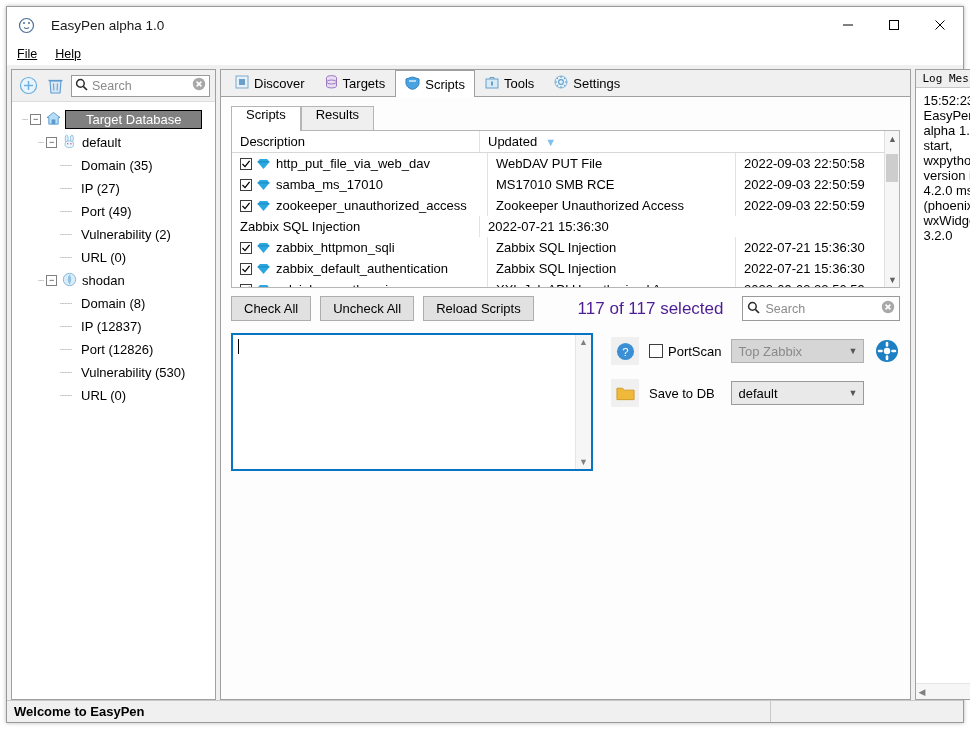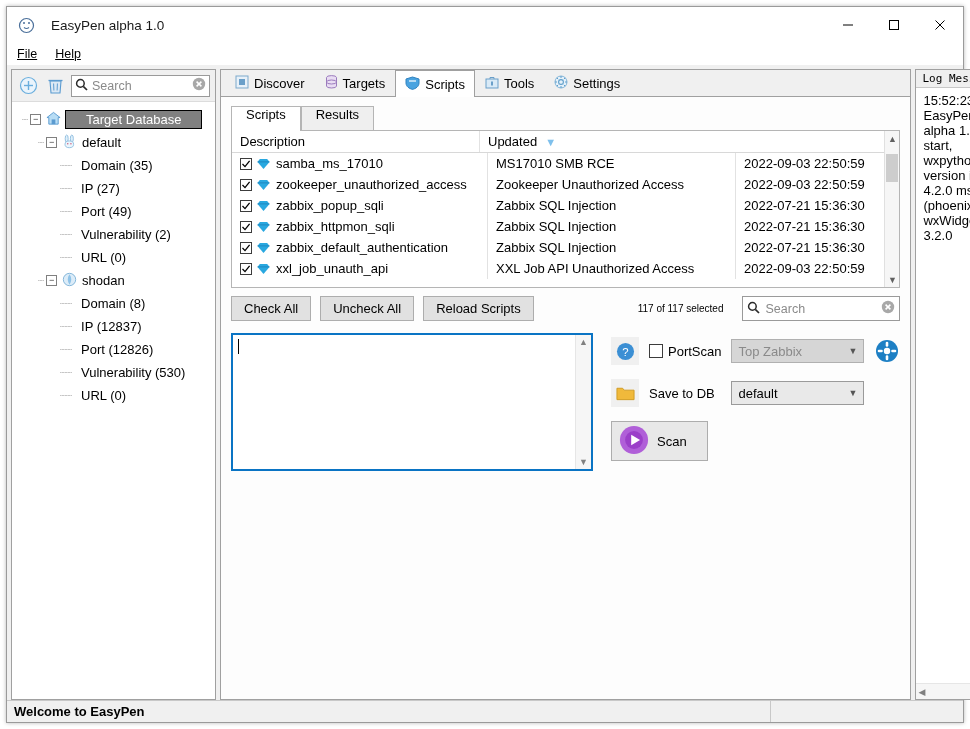--- a/index.html
+++ b/index.html
@@ -151,21 +151,21 @@
   .sb-track { flex: 1 1 auto; width: 100%; position: relative; }
   .sb-thumb { position: absolute; left: 1px; right: 1px; background: #cdcdcd; }
   
   .btnrow { display: flex; align-items: center; gap: 9px; margin-top: 8px; }
   .btn {
     height: 25px; padding: 0 12px;
     background: #e1e1e1; border: 1px solid #adadad;
     font-size: 13px; color: #000;
     display: flex; align-items: center; justify-content: center;
   }
-  .selcount { margin-left: auto; font-size: 10px; color: #000000; }
+  .selcount { margin-left: auto; font-size: 17px; color: #4c1d95; }
   .search2 {
     width: 158px; height: 25px; margin-left: 10px;
     background: #fff; border: 1px solid #9a9a9a;
     display: flex; align-items: center; gap: 5px; padding: 0 4px;
   }
   .search2 .ph { flex: 1 1 auto; color: #8a8a8a; font-size: 12.5px; }
   .chkline { display: flex; align-items: center; gap: 6px; margin-top: 9px; font-size: 13px; color: #a6a6a6; }
   .cbx-dis { width: 13px; height: 13px; border: 1px solid #c0c0c0; background: #f4f4f4; flex: 0 0 13px; }
   
   .cfgarea { display: flex; margin-top: 12px; gap: 18px; }
@@ -488,58 +488,62 @@
                       <svg width="10" height="10" viewBox="0 0 10 10">
                         <path d="M1.5 5 L4 7.6 L8.6 1.8" fill="none" stroke="#000" stroke-width="1.3"></path>
                       </svg>
                     </span>
                     <span class="gem">
                       <svg width="13" height="12" viewBox="0 0 14 13">
                         <path d="M3 1 h8 l2.5 3.2 L7 12 L0.5 4.2 Z" fill="#29a8e0"></path>
                         <path d="M0.5 4.2 h13" stroke="#1b7fb8" stroke-width="0.9"></path>
                       </svg>
                     </span>
-                    <span>samba_ms_17010</span>
+                    <span>http_put_file_via_web_dav</span>
                   </div>
-                  <div class="col-desc">MS17010 SMB RCE</div>
-                  <div class="col-upd">2022-09-03 22:50:59</div>
+                  <div class="col-desc">WebDAV PUT File</div>
+                  <div class="col-upd">2022-09-03 22:50:58</div>
                 </div>
                 <div class="lrow">
                   <div class="col-script">
                     <span class="cbx">
                       <svg width="10" height="10" viewBox="0 0 10 10">
                         <path d="M1.5 5 L4 7.6 L8.6 1.8" fill="none" stroke="#000" stroke-width="1.3"></path>
                       </svg>
                     </span>
                     <span class="gem">
                       <svg width="13" height="12" viewBox="0 0 14 13">
                         <path d="M3 1 h8 l2.5 3.2 L7 12 L0.5 4.2 Z" fill="#29a8e0"></path>
                         <path d="M0.5 4.2 h13" stroke="#1b7fb8" stroke-width="0.9"></path>
                       </svg>
                     </span>
-                    <span>zookeeper_unauthorized_access</span>
+                    <span>samba_ms_17010</span>
                   </div>
-                  <div class="col-desc">Zookeeper Unauthorized Access</div>
+                  <div class="col-desc">MS17010 SMB RCE</div>
                   <div class="col-upd">2022-09-03 22:50:59</div>
                 </div>
                 <div class="lrow">
                   <div class="col-script">
                     <span class="cbx">
                       <svg width="10" height="10" viewBox="0 0 10 10">
                         <path d="M1.5 5 L4 7.6 L8.6 1.8" fill="none" stroke="#000" stroke-width="1.3"></path>
                       </svg>
                     </span>
                     <span class="gem">
                       <svg width="13" height="12" viewBox="0 0 14 13">
                         <path d="M3 1 h8 l2.5 3.2 L7 12 L0.5 4.2 Z" fill="#29a8e0"></path>
                         <path d="M0.5 4.2 h13" stroke="#1b7fb8" stroke-width="0.9"></path>
                       </svg>
                     </span>
-                    <span>zabbix_popup_sqli</span>
+                    <span>zookeeper_unauthorized_access</span>
                   </div>
+                  <div class="col-desc">Zookeeper Unauthorized Access</div>
+                  <div class="col-upd">2022-09-03 22:50:59</div>
+                </div>
+                <div class="lrow">
                   <div class="col-desc">Zabbix SQL Injection</div>
                   <div class="col-upd">2022-07-21 15:36:30</div>
                 </div>
                 <div class="lrow">
                   <div class="col-script">
                     <span class="cbx">
                       <svg width="10" height="10" viewBox="0 0 10 10">
                         <path d="M1.5 5 L4 7.6 L8.6 1.8" fill="none" stroke="#000" stroke-width="1.3"></path>
                       </svg>
                     </span>
@@ -674,32 +678,20 @@
                     </svg>
                 </span>
                 <span class="cfg-label">Save to DB</span>
                 <span class="combo" style="margin-left:auto">
                   <span>default</span>
                   <span class="arr">▼</span>
                 </span>
                 <span style="width:26px;flex:0 0 26px"></span>
               </div>
 
-              <div class="cfgrow">
-                <div class="scan-btn">
-                  <span>
-                    <svg width="30" height="30" viewBox="0 0 32 32">
-                      <circle cx="16" cy="16" r="15" fill="#b05fd8"></circle>
-                      <circle cx="16" cy="16" r="9.5" fill="#9b3fc9"></circle>
-                      <path d="M13 10.5 L22.5 16 L13 21.5 Z" fill="#ffffff"></path>
-                    </svg>
-                  </span>
-                  <span>Scan</span>
-                </div>
-              </div>
             </div>
           </div>
         </div>
       </div>
 
       <div class="logpanel">
         <div class="logtitle">Log Messages</div>
         <div class="logbody">
           <div class="logtext">15:52:23: EasyPen alpha 1.0 start, wxpython version is 4.2.0 msw (phoenix) wxWidgets 3.2.0</div>
           <div class="log-vs">

